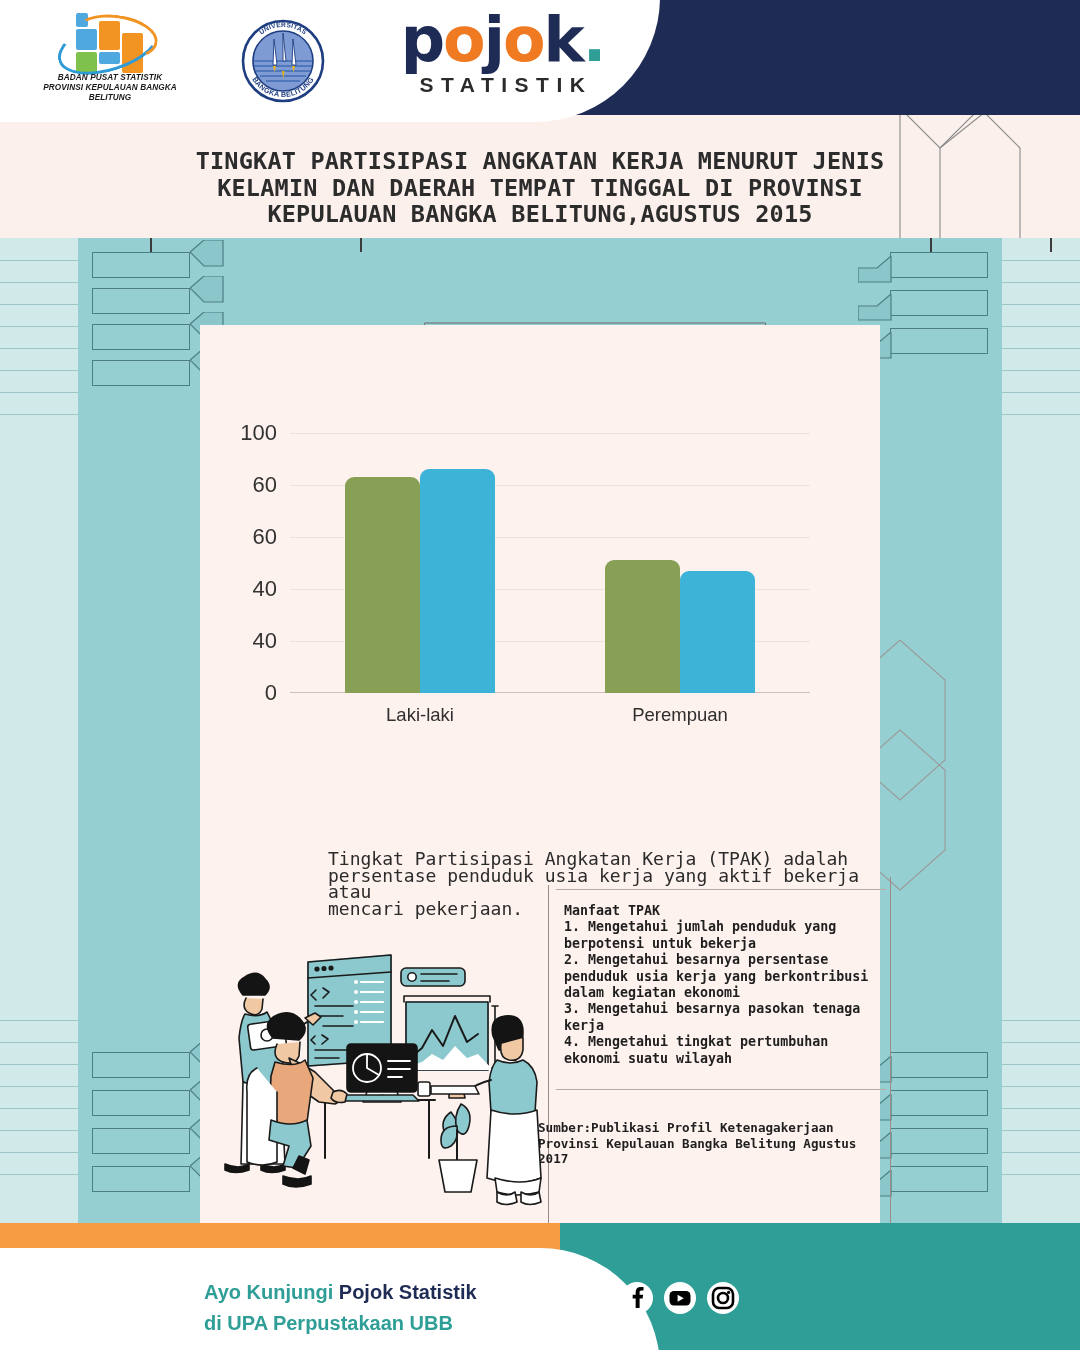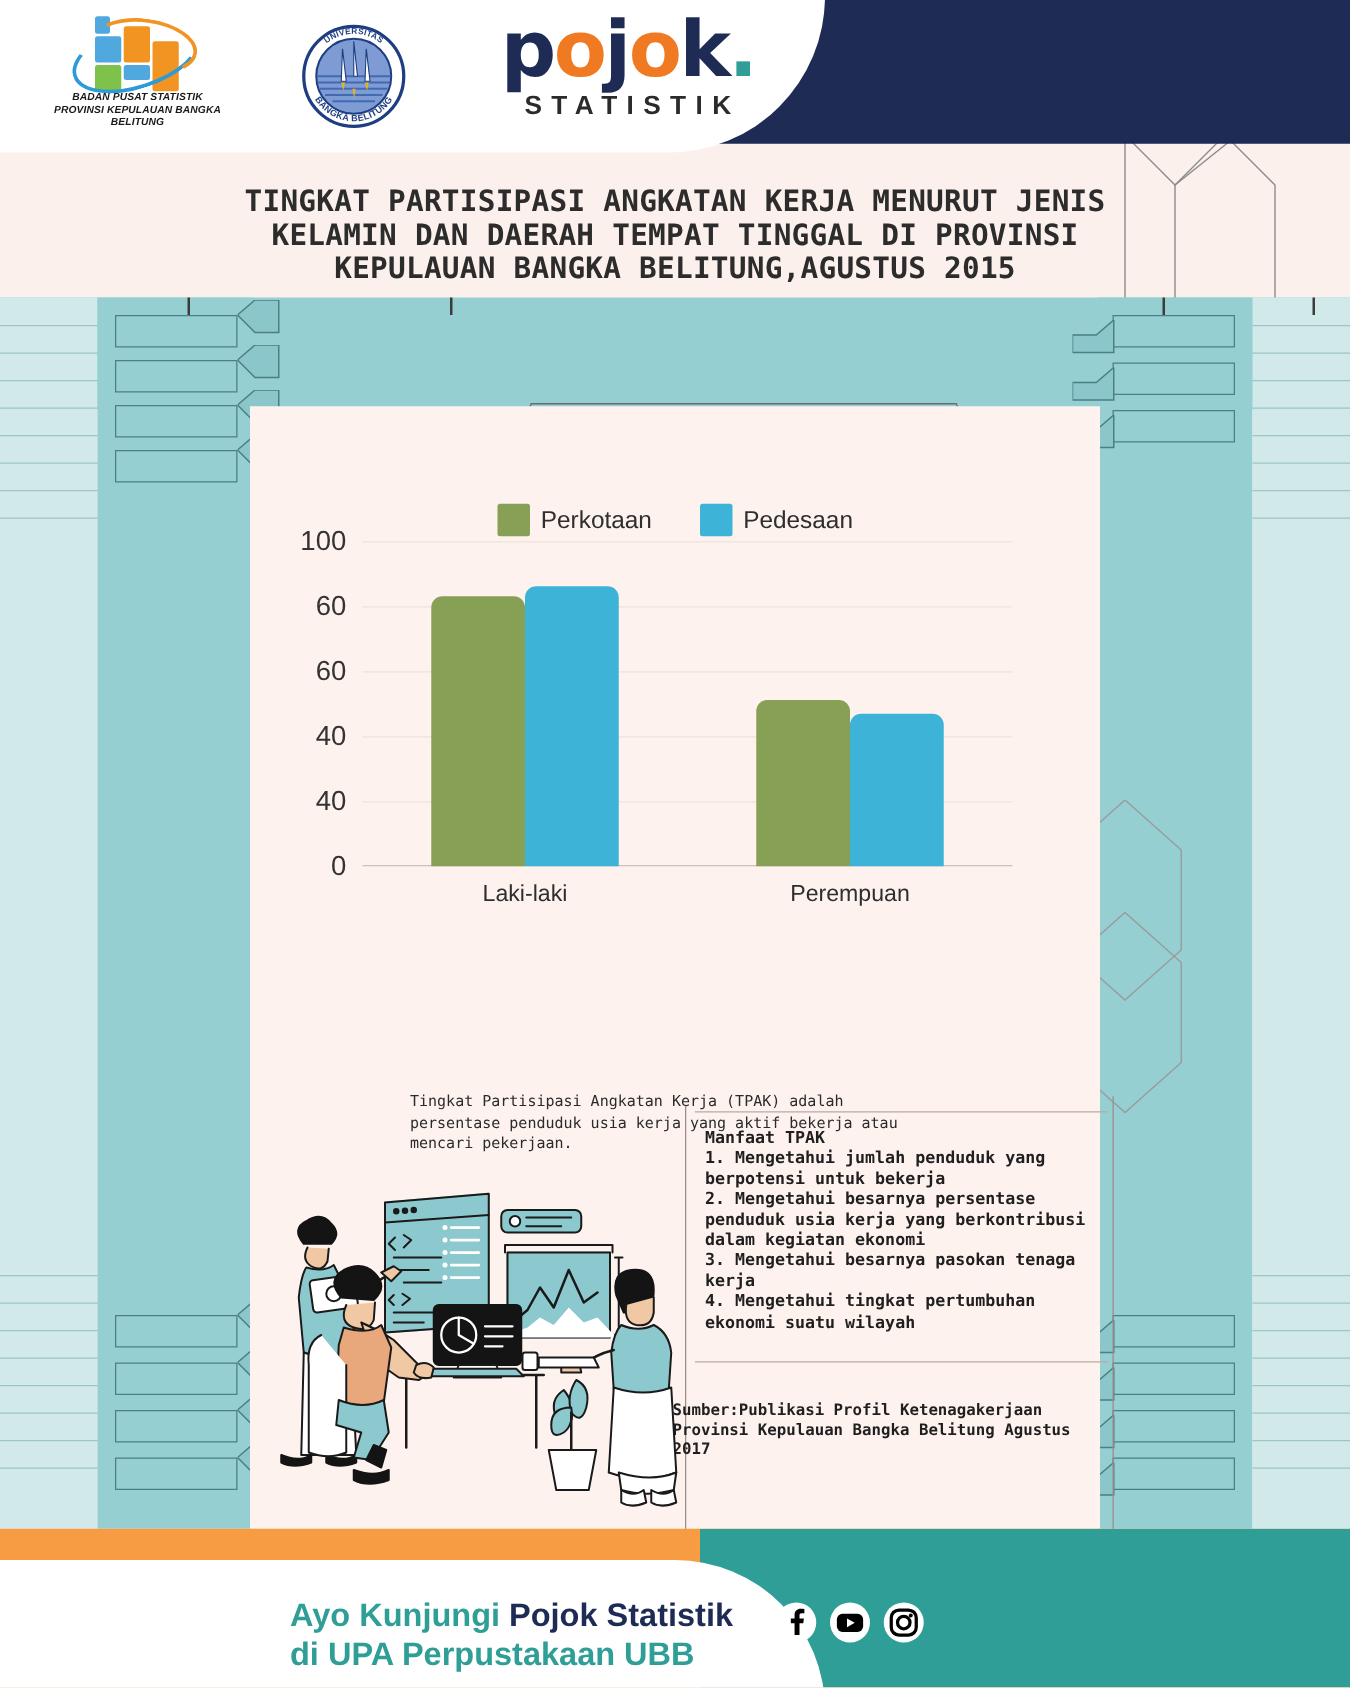--- a/index.html
+++ b/index.html
@@ -141,23 +141,23 @@
   }
   .xlabel {
     position:absolute; top:100%; margin-top:11px;
     font-family:"Liberation Sans", sans-serif;
     font-size:18.5px; color:#2E2E2E;
     transform:translateX(-50%); white-space:nowrap;
   }
 
   
   .definition {
-    position:absolute; left:128px; top:548px; width:560px;
+    position:absolute; left:128px; top:526px; width:560px;
     font-family:"DejaVu Sans Mono", monospace;
-    font-size:12px; line-height:16.5px; color:#2B2B2B;
+    font-size:18px; line-height:16.5px; color:#2B2B2B;
     white-space:pre-line;
   }
   .manfaat-rule-top {
     position:absolute; left:356px; top:564px; width:330px; height:1.4px;
     background:#B9A9A3;
   }
   .manfaat {
     position:absolute; left:364px; top:578px; width:330px;
     font-family:"DejaVu Sans Mono", monospace;
     font-weight:bold; font-size:13.3px; line-height:16.4px; color:#1F1F1F;
@@ -189,23 +189,23 @@
     position:absolute; left:0; top:1223px; width:1080px; height:127px;
     background:#2E9E96;
     clip-path: inset(0 0 0 560px);
   }
   .footer-white {
     position:absolute; left:-60px; top:1248px; width:720px; height:160px;
     background:#FFFFFF;
     border-top-right-radius:120px;
   }
   .footer-txt {
-    position:absolute; left:232px; top:1277px; width:420px;
-    font-family:"Liberation Sans", sans-serif;
-    font-weight:bold; font-size:26px; line-height:31px;
+    position:absolute; left:204px; top:1277px; width:420px;
+    font-family:"Liberation Sans", sans-serif;
+    font-weight:bold; font-size:20px; line-height:31px;
     color:#2E9E96;
   }
   .footer-txt .hl { color:#1E2B55; }
   .social-row {
     position:absolute; left:620px; top:1281px;
     display:flex; align-items:center; gap:9px;
   }
   .social-handles {
     position:absolute; left:726px; top:1286px;
     font-family:"Liberation Sans", sans-serif;
@@ -398,30 +398,20 @@
     <div>KEPULAUAN BANGKA BELITUNG,AGUSTUS 2015</div>
   </div>
 
   <svg class="panel-deco" viewBox="0 0 380 45">
     <path d="M5 40 L20 3 L360 3 L375 40" fill="none" stroke="#6B6B6B" stroke-width="1.1"></path>
   </svg>
 
   <div class="panel">
 
     <div class="chart-area">
-      <div class="legend" id="legend">
-          <div class="legend-item">
-            <span class="legend-swatch" style="background: rgb(135, 160, 85);"></span>
-            <span class="legend-label">Perkotaan</span>
-          </div>
-          <div class="legend-item">
-            <span class="legend-swatch" style="background: rgb(62, 179, 216);"></span>
-            <span class="legend-label">Pedesaan</span>
-          </div>
-        </div>
       <div class="plot" id="plot">
         <div class="axis-base"></div>
       <div class="ylabel" style="top: 260px;">0</div>
           <div class="gridline" style="top: 208px;"></div>
           <div class="ylabel" style="top: 208px;">40</div>
           <div class="gridline" style="top: 156px;"></div>
           <div class="ylabel" style="top: 156px;">40</div>
           <div class="gridline" style="top: 104px;"></div>
           <div class="ylabel" style="top: 104px;">60</div>
           <div class="gridline" style="top: 52px;"></div>

